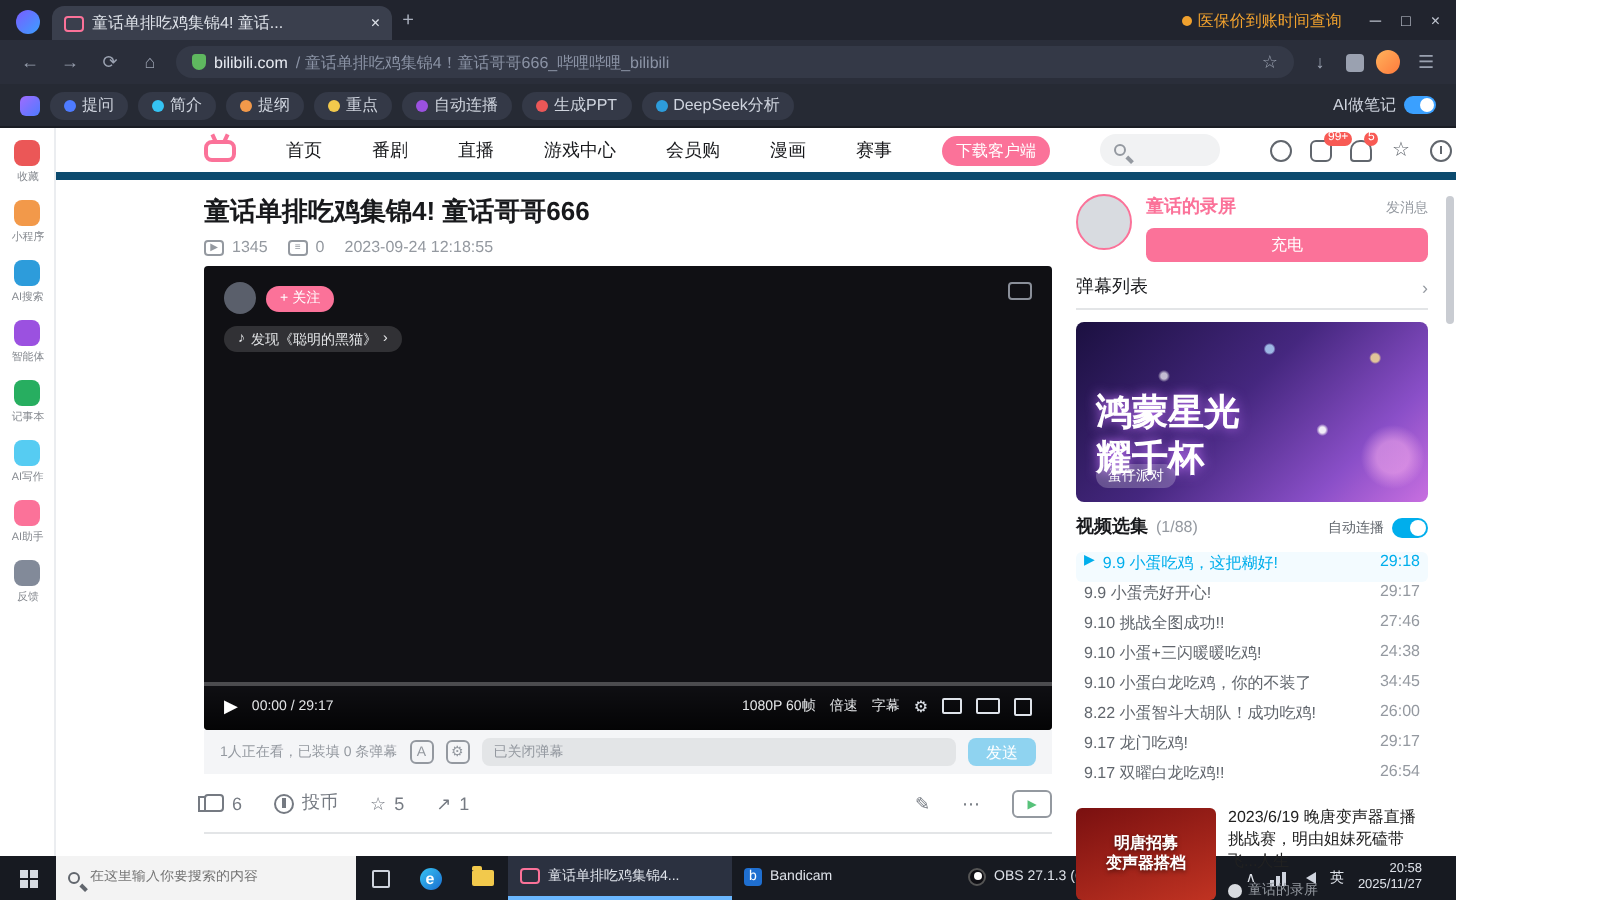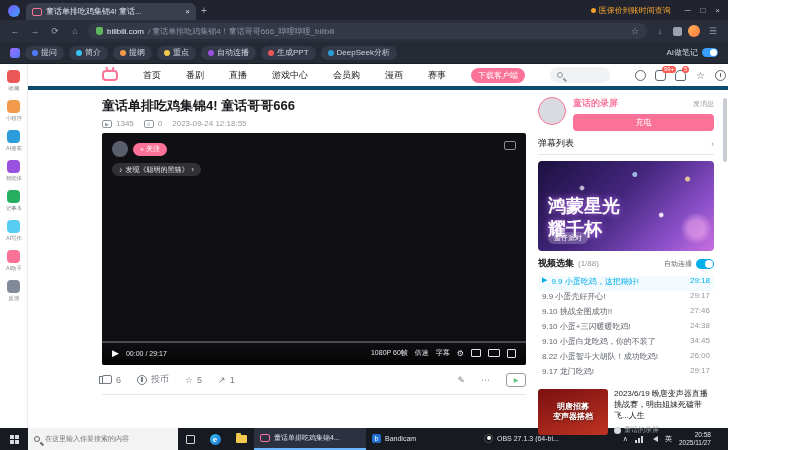--- a/index.html
+++ b/index.html
@@ -383,20 +383,27 @@
               <span class="pbartxt">1080P 60帧</span>
               <span class="pbartxt">倍速</span>
               <span class="pbartxt">字幕</span>
               <span class="pgear">⚙</span>
               <span class="pboxi"></span>
               <span class="pboxw"></span>
               <span class="pboxf"></span>
             </div>
           </div>
 
+          <div class="dbar">
+            <span class="dinfo">1人正在看，已装填 0 条弹幕</span>
+            <span class="daico">A</span>
+            <span class="daico">⚙</span>
+            <input class="dinput" value="已关闭弹幕" style="">
+            <span class="dsend">发送</span>
+          </div>
 
           <div class="acts">
             <span class="act">
                 <span class="thumb"></span>
                 <span>6</span>
               </span>
             <span class="act">
                 <span class="coin"></span>
                 <span>投币</span>
               </span>
@@ -481,20 +488,24 @@
                 <span class="et">9.10 小蛋白龙吃鸡，你的不装了</span>
                 <span class="ed">34:45</span>
               </div>
             <div class="ep">
                 <span class="et">8.22 小蛋智斗大胡队！成功吃鸡!</span>
                 <span class="ed">26:00</span>
               </div>
             <div class="ep">
                 <span class="et">9.17 龙门吃鸡!</span>
                 <span class="ed">29:17</span>
+              </div>
+            <div class="ep">
+                <span class="et">9.17 双曜白龙吃鸡!!</span>
+                <span class="ed">26:54</span>
               </div>
           </div>
 
           <div class="adcard">
             <div class="adimg">
               <span>明唐招募</span>
               <span>变声器搭档</span>
             </div>
             <div class="adbody">
               <div class="adtitle">2023/6/19 晚唐变声器直播挑战赛，明由姐妹死磕带飞...人生</div>

